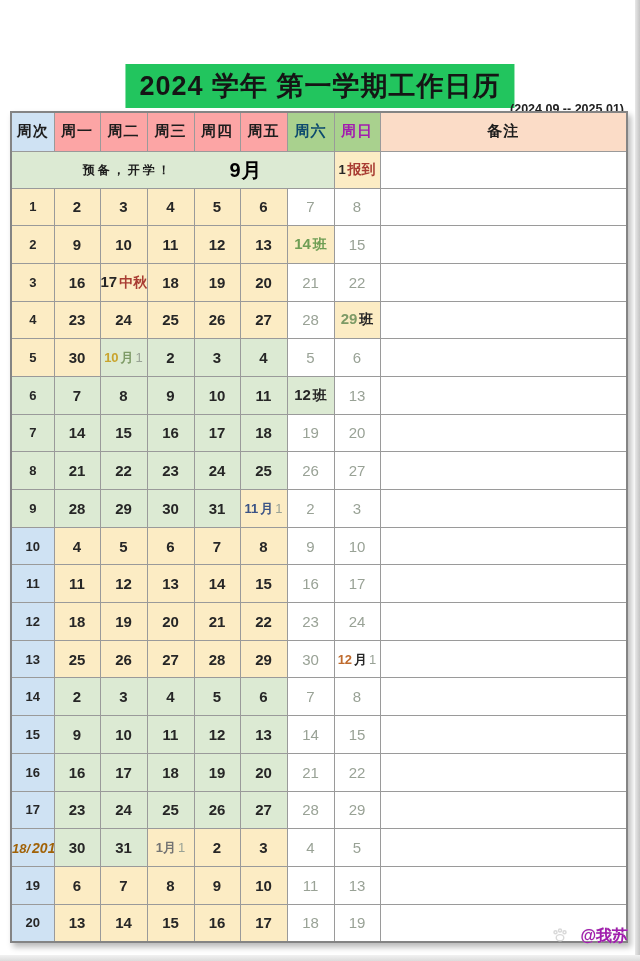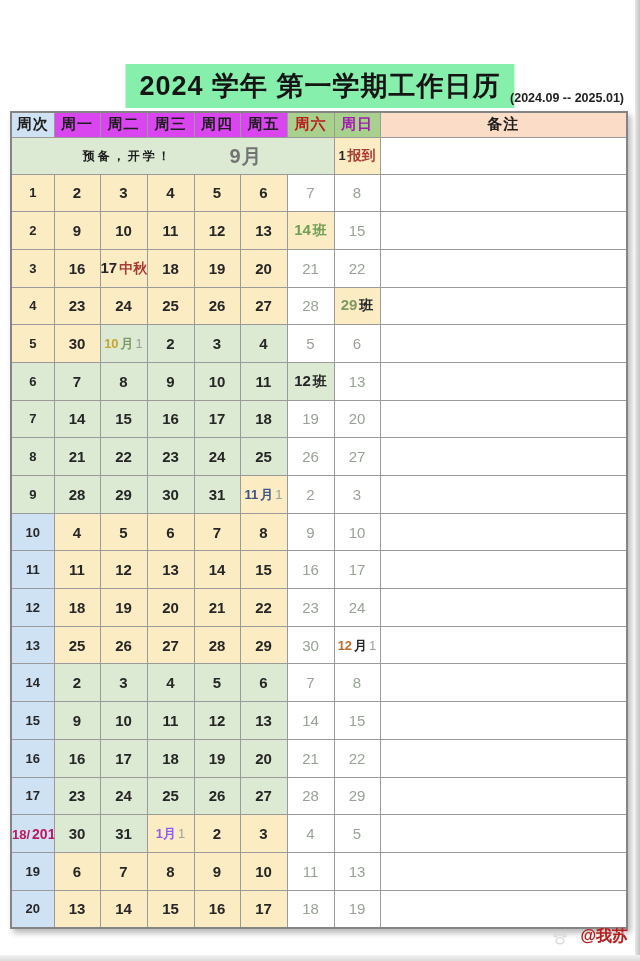--- a/index.html
+++ b/index.html
@@ -8,52 +8,52 @@
     font-family:"Liberation Sans","DejaVu Sans",sans-serif;
     overflow:hidden;
   }
   .photo-edge-right{position:absolute;right:0;top:0;width:5px;height:100%;
     background:linear-gradient(to right,#e8e8e8,#c4c4c4);}
   .photo-edge-bottom{position:absolute;left:0;bottom:0;width:100%;height:6px;
     background:linear-gradient(to bottom,#f2f2f2,#dcdcdc);}
 
   .page-title{
     position:absolute;top:46px;left:50%;transform:translateX(-50%);
-    background:#86efac;color:#151515;font-size:27px;font-weight:700;
+    background:#22c55e;color:#151515;font-size:27px;font-weight:700;
     padding:4px 14px;letter-spacing:1px;white-space:nowrap;
   }
   .subtitle{
-    position:absolute;top:91px;right:16px;font-size:12.5px;font-weight:600;color:#222;
+    position:absolute;top:102px;right:16px;font-size:12.5px;font-weight:600;color:#222;
   }
 
   .table-wrap{position:absolute;top:111px;left:10px;}
   table{
     border-collapse:collapse;table-layout:fixed;width:616px;
     border:2px solid #848484;
     box-shadow:3px 4px 6px rgba(0,0,0,0.28);
     background:#fff;
   }
   col.col-week{width:43px;}
   col.col-d1{width:46px;} col.col-d2{width:47px;} col.col-d3{width:47px;}
   col.col-d4{width:46px;} col.col-d5{width:47px;}
   col.col-sat{width:47px;} col.col-sun{width:46px;}
   col.col-remark{width:247px;}
 
   th,td{
     border:1px solid #9a9a9a;text-align:center;vertical-align:middle;
     padding:0;overflow:hidden;white-space:nowrap;
   }
-  thead tr{height:25px;}
+  thead tr{height:39px;}
   tr.month-row{height:37px;}
   tbody tr.data-row{height:37.7px;}
 
   th{font-size:15px;font-weight:700;color:#1d1d1d;letter-spacing:1px;}
   .th-week{background:#cfe2f3;}
-  .th-day{background:#d946ef;}
-  .th-sat{background:#a9d18e;color:#b91c1c;}
+  .th-day{background:#fca5a5;}
+  .th-sat{background:#a9d18e;color:#0c4a6e;}
   .th-sun{background:#a9d18e;color:#a21caf;}
   .th-remark{background:#fbdcc7;margin-left:10px;}
 
   .bg-y{background:#fcecc4;}
   .bg-g{background:#dcead3;margin-left:39px;}
   .bg-w{background:#ffffff;}
   .bg-b{background:#cfe2f3;}
 
   td{font-size:15px;font-weight:600;color:#262626;}
   td.week-cell{font-size:13px;font-weight:700;}
@@ -61,38 +61,38 @@
   td span + span{margin-left:2px;}
 
   .c-dark{color:#262626;}
   .c-gray{color:#99a296;font-weight:500;}
   .c-green{color:#6f9e55;}
   .c-olive{color:#7d9a66;}
   .c-red{color:#a83c32;}
   .c-gold{color:#c9a42e;}
   .c-navy{color:#3b5386;}
   .c-brown{color:#bf6b2e;}
-  .c-redb{color:#8b5cf6;}
-  .c-handred{color:#be185d;font-weight:700;}
+  .c-redb{color:#737373;}
+  .c-handred{color:#a16207;font-style:italic;font-weight:700;}
   .sm{font-size:14px;}
   .md{font-size:13px;}
 
   .month-banner{position:relative;}
   .month-banner .hand{
     position:absolute;left:22%;top:50%;transform:translateY(-50%);
     font-size:12px;font-weight:700;color:#1c1c1c;letter-spacing:3px;
   }
   .month-banner .month-label{
     position:absolute;left:67%;top:50%;transform:translateY(-50%);
-    font-size:20px;font-weight:700;color:#737373;letter-spacing:1px;
+    font-size:20px;font-weight:700;color:#000000;letter-spacing:1px;
   }
 
   .watermark{
-    position:absolute;right:12px;bottom:14px;display:flex;align-items:flex-end;gap:11px;
-    color:#b91c1c;font-size:16px;font-weight:700;
+    position:absolute;right:12px;bottom:14px;display:flex;align-items:flex-start;gap:11px;
+    color:#a21caf;font-size:16px;font-weight:700;
     text-shadow:0 0 1px #c9c9c9;
   }
 </style>
 </head>
 <body>
 
 <h1 class="page-title">2024 学年 第一学期工作日历</h1>
 <div class="subtitle">(2024.09 -- 2025.01)</div>
 
 <div class="table-wrap">

